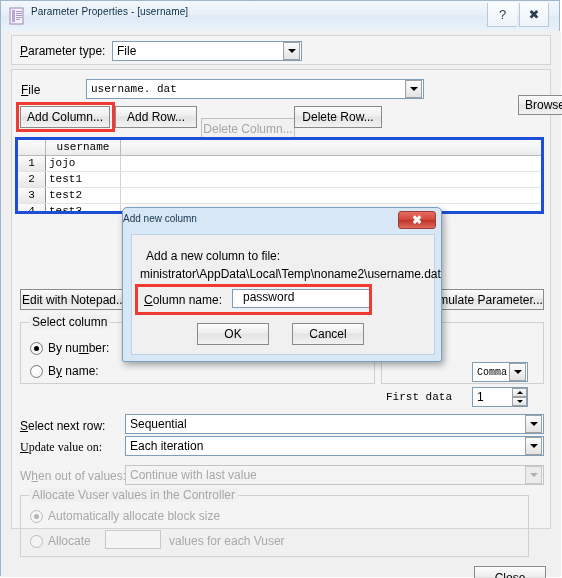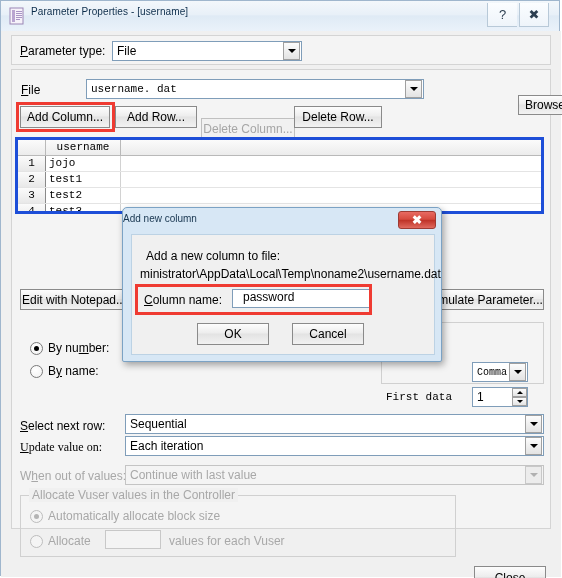--- a/index.html
+++ b/index.html
@@ -411,20 +411,23 @@
 
     </div>
 
     <div class="btn" style="left:19px; top:258px; width:108px; height:21px;">
       <span>Edit with Notepad...</span>
     </div>
     <div class="btn" style="left:436px; top:258px; width:107px; height:21px;">
       <span>mulate Parameter...</span>
     </div>
 
+    <div class="grpbox" style="left:19px; top:291px; width:355px; height:62px;">
+      <span class="cap">Select column</span>
+    </div>
     <div class="radio" style="left:29px; top:311px;">
       <i class="dot"></i>
     </div>
     <label class="fl" style="left:47px; top:310px;">By nu<span class="u">m</span>ber:</label>
     <div class="radio" style="left:29px; top:334px;"></div>
     <label class="fl" style="left:47px; top:333px;">B<span class="u">y</span> name:</label>
 
     <div class="grpbox" style="left:380px; top:291px; width:163px; height:62px;">
       <span class="cap" style="left:4px;">at</span>
     </div>
@@ -464,21 +467,21 @@
     </div>
 
     <label class="fl dis" style="left:19px; top:438px;">W<span class="u">h</span>en out of values:</label>
     <div class="combo dis" style="left:124px; top:434px; width:419px;">
       <span class="val">Continue with last value</span>
       <span class="arrow">
           <i class="tri"></i>
         </span>
     </div>
 
-    <div class="grpbox dis" style="left:19px; top:464px; width:436px; height:62px;">
+    <div class="grpbox dis" style="left:19px; top:464px; width:509px; height:62px;">
       <span class="cap">Allocate Vuser values in the Controller</span>
     </div>
     <div class="radio dis" style="left:29px; top:479px;">
       <i class="dot"></i>
     </div>
     <label class="fl dis" style="left:47px; top:478px;">Automatically allocate block size</label>
     <div class="radio dis" style="left:29px; top:504px;"></div>
     <label class="fl dis" style="left:47px; top:503px;">Allocate</label>
     <div class="txt dis" style="left:104px; top:499px; width:56px; height:19px;">
       <span></span>

